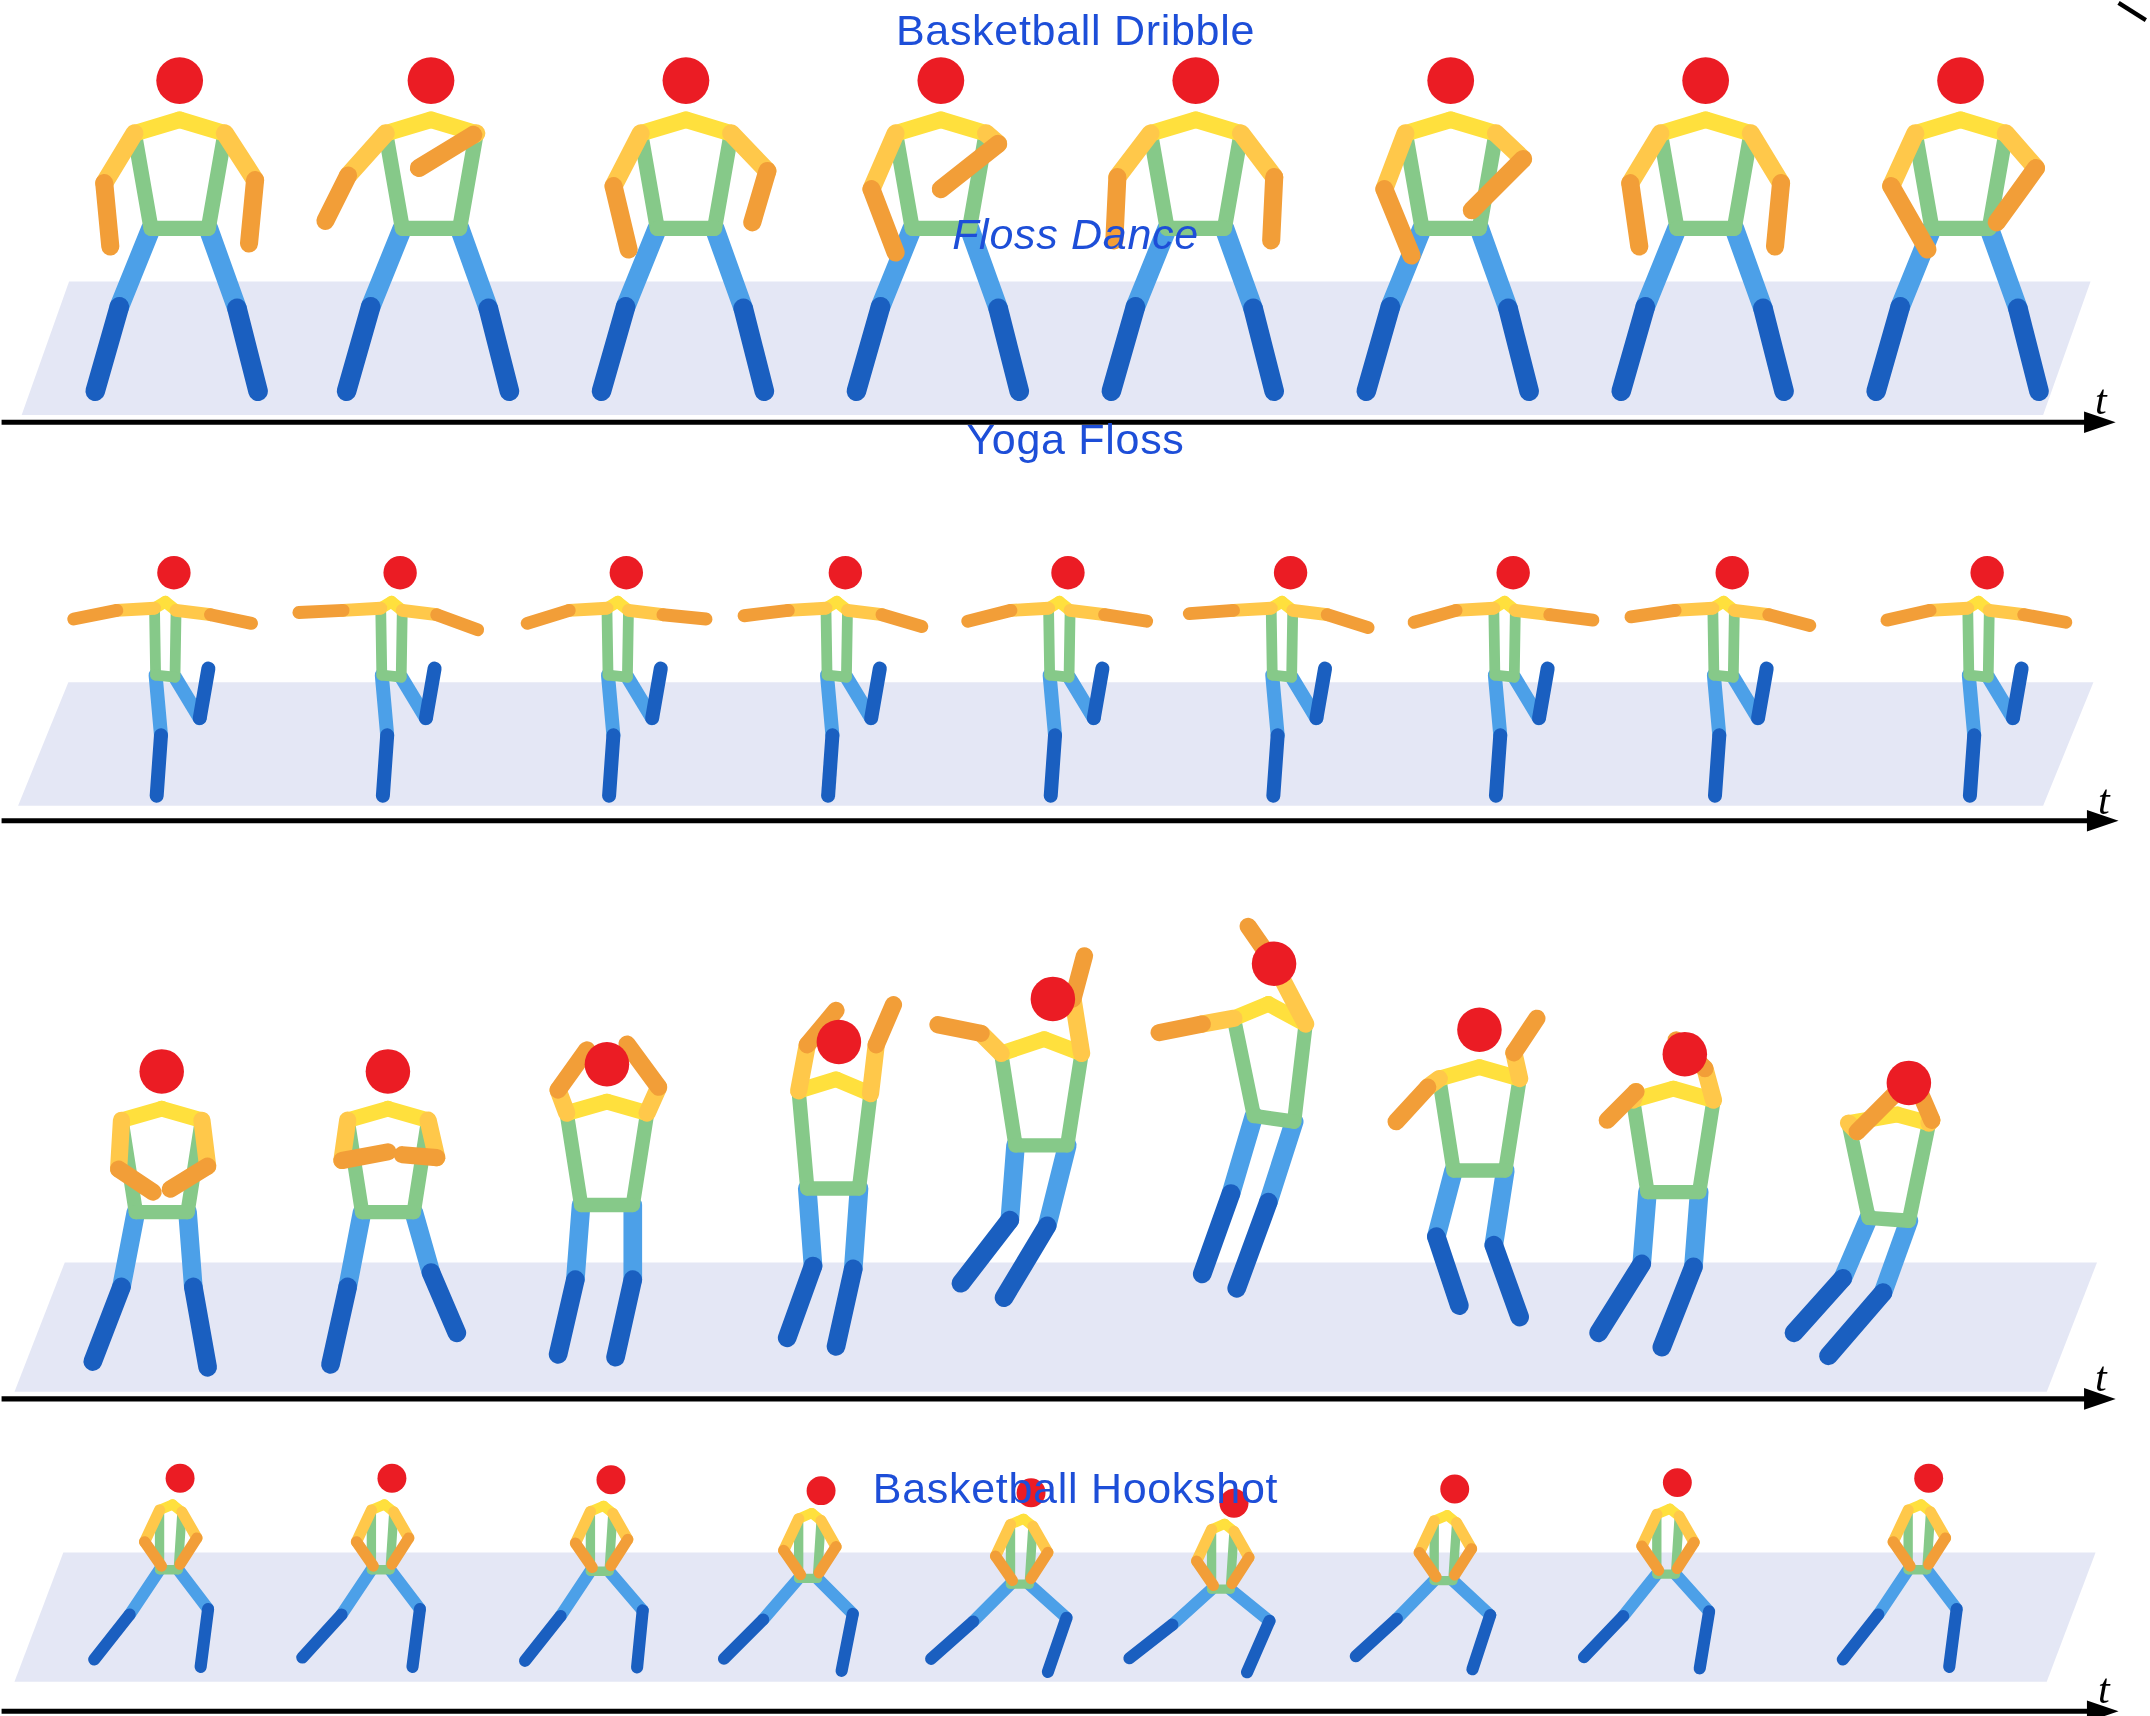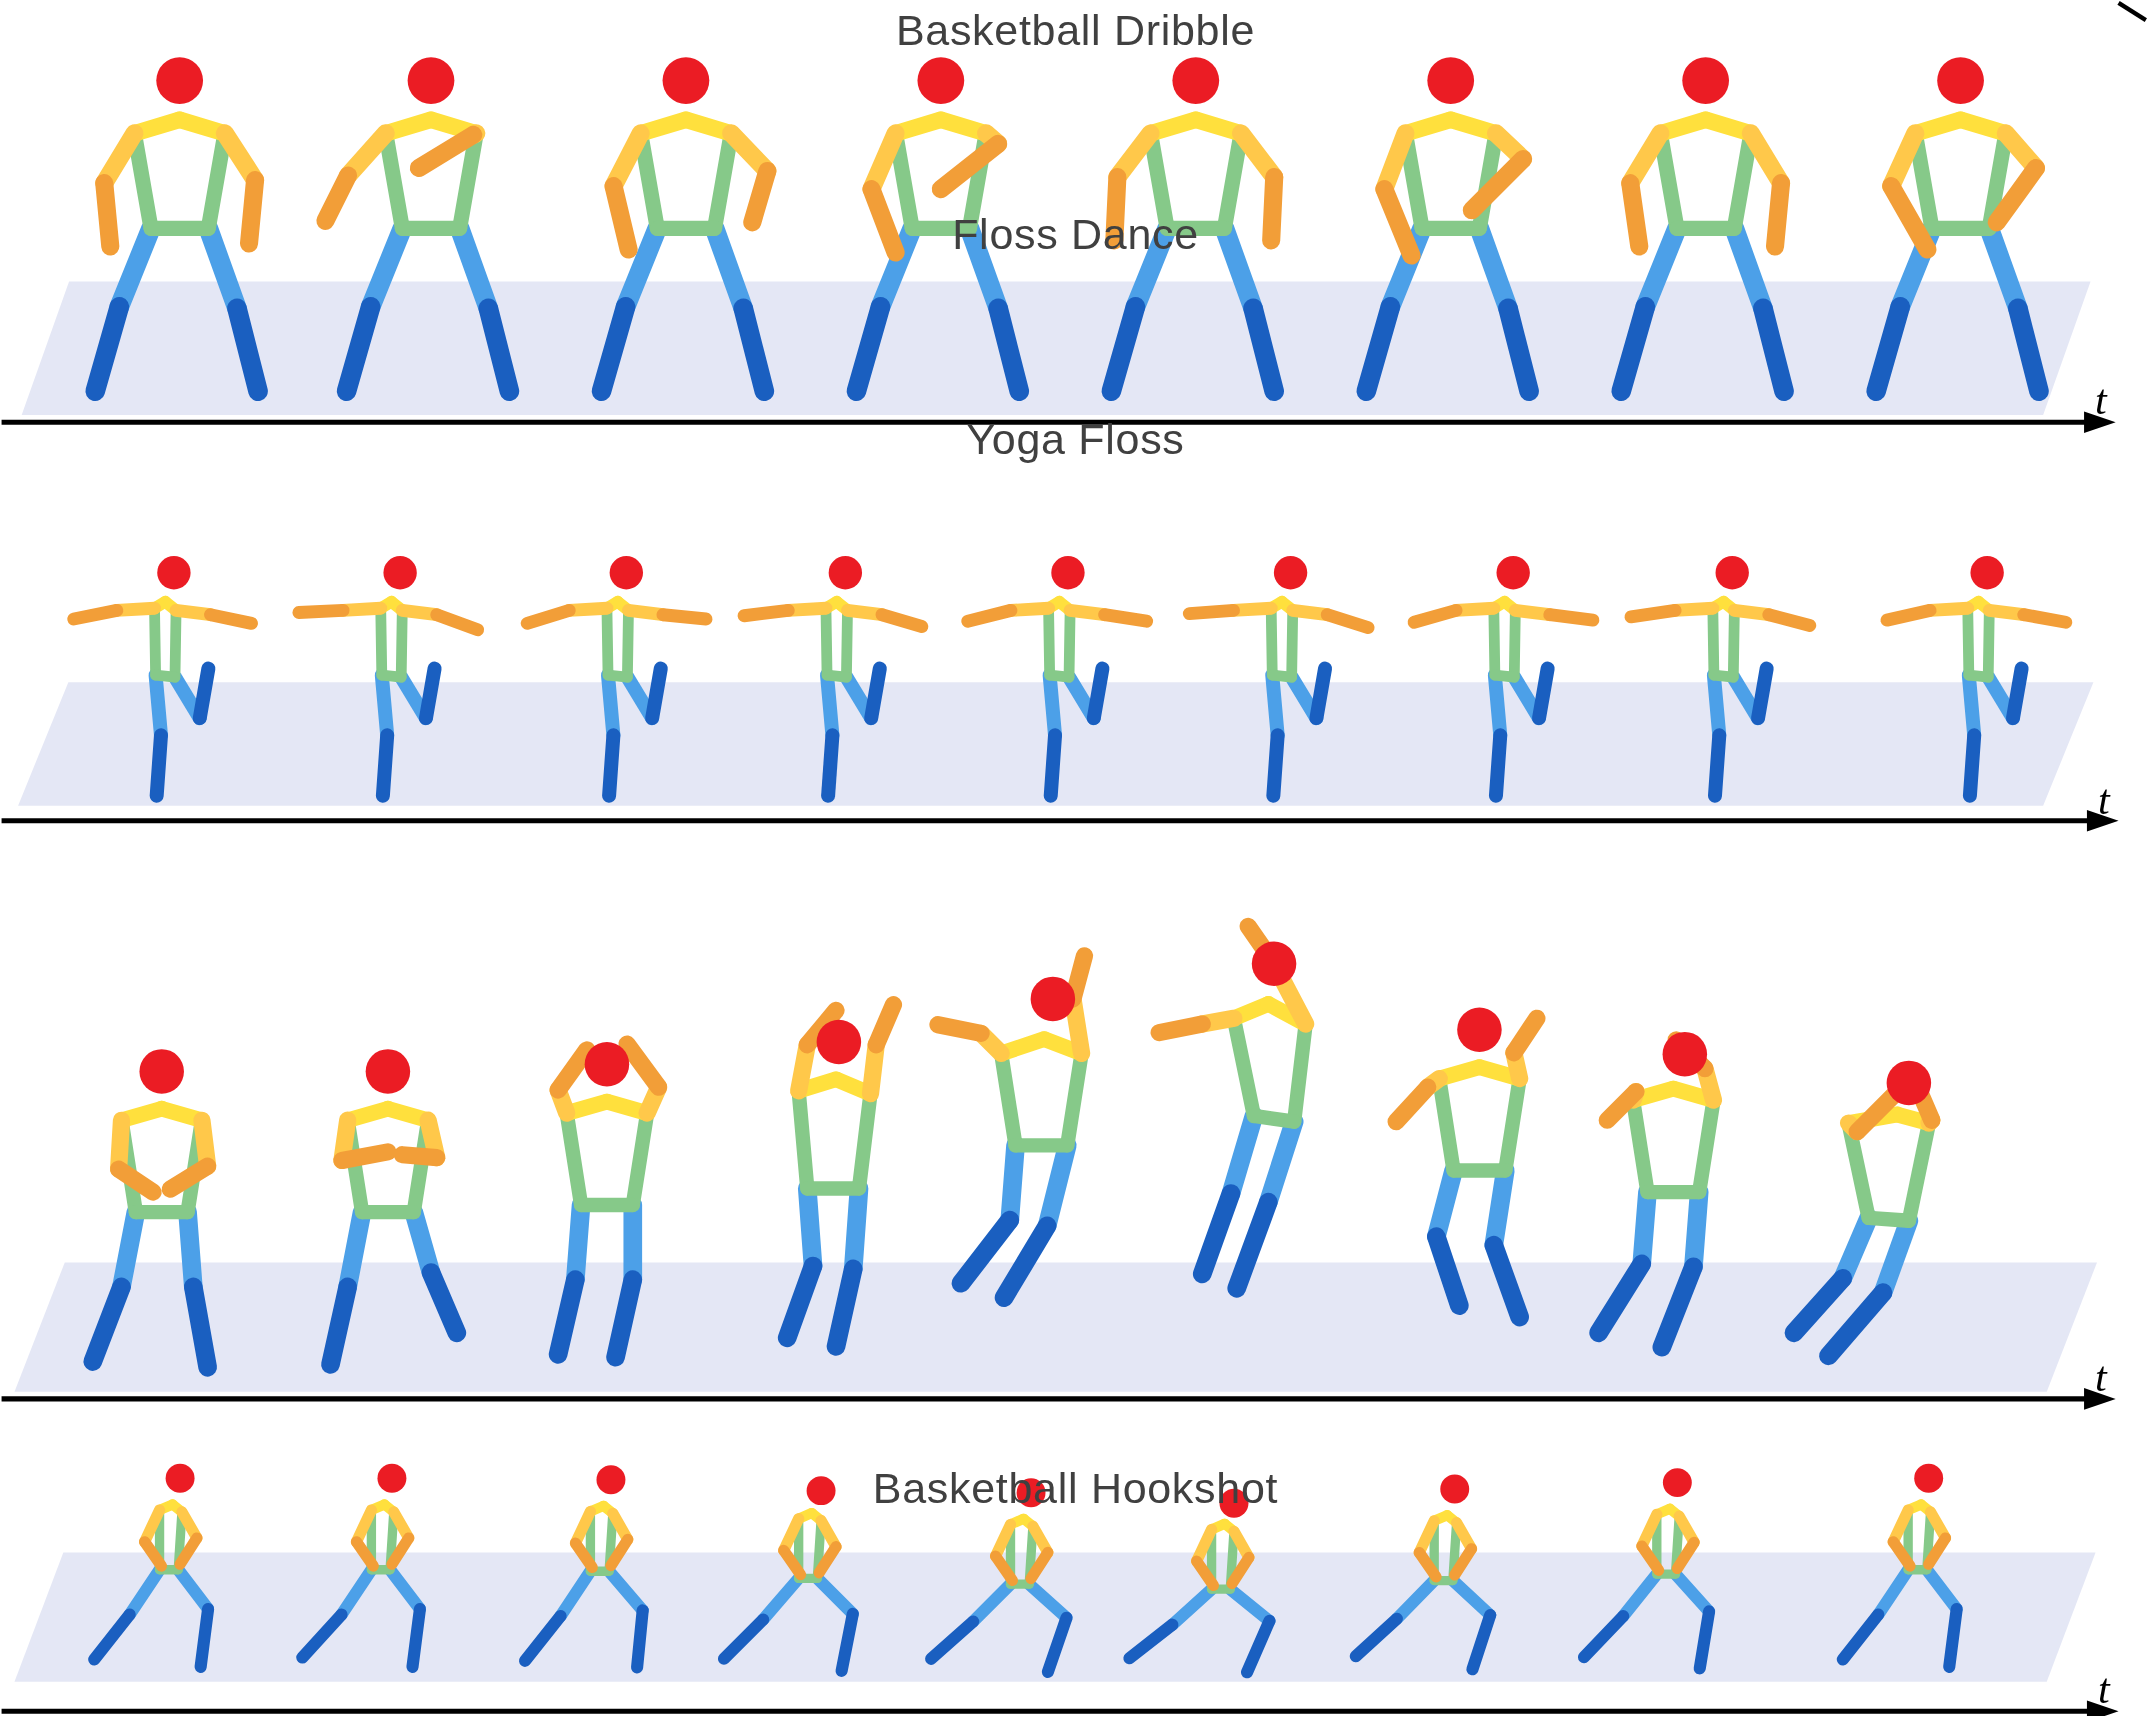--- a/index.html
+++ b/index.html
@@ -1,24 +1,24 @@
 <!DOCTYPE html>
 <html style="font-size:11.5px"><head>
 <meta charset="utf-8">
 <style>
   html,body{margin:0;padding:0;background:#ffffff;}
   body{width:2151px;height:1717px;position:relative;font-family:"Liberation Sans",sans-serif;overflow:hidden;}
   #scene{position:absolute;left:0;top:0;}
   .title{
     position:absolute;left:0;width:100%;text-align:center;
-    font-size:43px;color:#404040;letter-spacing:0.7px;
+    font-size:43px;color:#1d4ed8;letter-spacing:0.7px;
     font-family:"Liberation Sans",sans-serif;
   }
   .t1{top:5.7px;}
-  .t2{top:210px;}
+  .t2{top:210px;font-style:italic;}
   .t3{top:415px;}
   .t4{top:1464px;}
   .tlabel{
     position:absolute;font-family:"Liberation Serif",serif;font-style:italic;
     font-size:42px;color:#000;
   }
   .tl1{left:2095px;top:376px;}
   .tl2{left:2098px;top:776px;}
   .tl3{left:2095px;top:1353px;}
   .tl4{left:2098px;top:1665px;}

